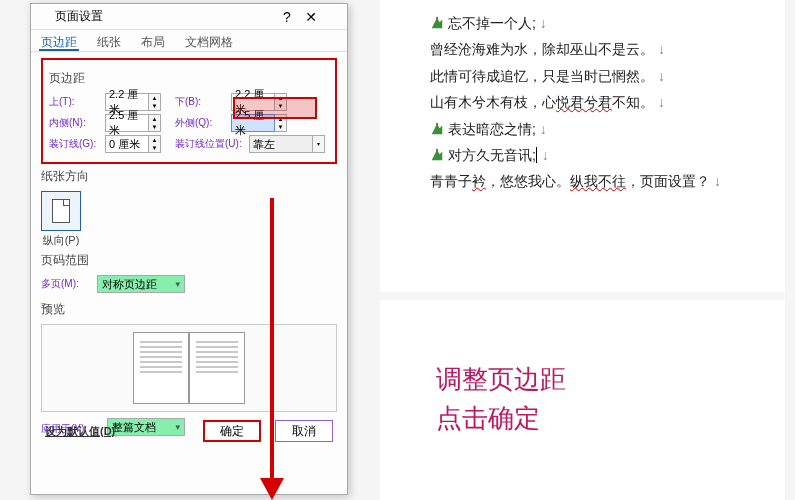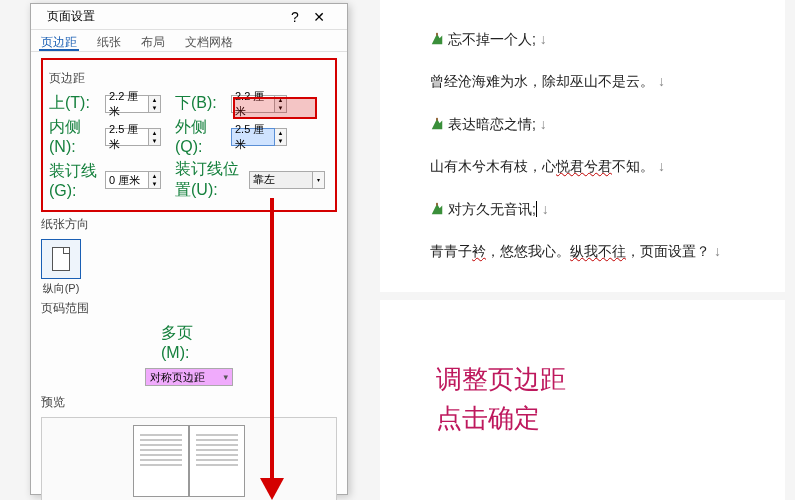--- a/index.html
+++ b/index.html
@@ -19,21 +19,21 @@
   width: 318px;
   height: 492px;
   background: #fdfdfd;
   border: 1px solid #aaa;
   box-shadow: 2px 2px 8px rgba(0,0,0,0.2);
 }
 .titlebar {
   height: 26px;
   display: flex;
   align-items: center;
-  padding: 0 16px;
+  padding: 0 24px;
   border-bottom: 1px solid #e0e0e0;
 }
 .titlebar .ttl { flex: 1; font-size: 12px; }
 .titlebar .tbtn { width: 24px; text-align: center; font-size: 14px; cursor: default; }
 .tabs {
   display: flex;
   padding: 2px 8px 0 8px;
   gap: 16px;
   border-bottom: 1px solid #e0e0e0;
   height: 22px;
@@ -41,40 +41,40 @@
 .tab { font-size: 12px; color: #555; padding: 2px 2px; cursor: default; }
 .tab.active { color: #1a5fb4; border-bottom: 2px solid #1a5fb4; }
 .body { padding: 6px 10px 6px 10px; position: relative; }
 .section-title { font-size: 12px; color: #444; margin: 4px 0 6px 0; }
 .margins-box {
   border: 2px solid #d40000;
   padding: 6px 6px 6px 6px;
   margin-bottom: 4px;
 }
 .mrow { display: flex; align-items: center; margin: 3px 0; }
-.mlbl { width: 56px; font-size: 16px; color: #15803d; }
+.mlbl { width: 56px; font-size: 10px; color: #6d28d9; }
 .mfield {
   width: 44px;
   height: 18px;
   border: 1px solid #aaa;
   background: #fff;
   font-size: 11px;
   padding: 1px 3px;
   display: flex;
   align-items: center;
 }
 .mselect {
   width: 64px;
   height: 18px;
   border: 1px solid #aaa;
   background: #f0f0f0;
   font-size: 11px;
   padding: 1px 3px;
   display: flex;
-  align-items: flex-end;
+  align-items: center;
 }
 .spinbtn {
   width: 12px;
   height: 18px;
   border: 1px solid #aaa;
   border-left: none;
   background: #f5f5f5;
   display: flex;
   flex-direction: column;
   justify-content: center;
@@ -90,24 +90,24 @@
   width: 40px; height: 40px;
   border: 1px solid #888;
   background: #fff;
   display: flex; align-items: center; justify-content: center;
 }
 .orient-btn.active { border: 1px solid #1a5fb4; background: #eef4fb; }
 .page-icon { width: 18px; height: 24px; border: 1px solid #555; background: #fff; position: relative; }
 .page-icon.landscape { width: 24px; height: 18px; }
 .page-icon::after { content: ""; position: absolute; right: 0; top: 0; width: 5px; height: 5px; background: #fff; border-left: 1px solid #555; border-bottom: 1px solid #555; }
 .orient-lbl { font-size: 11px; color: #444; }
-.multi-row { display: flex; align-items: center; gap: 6px; margin: 4px 0 8px 0; flex-direction: column; }
+.multi-row { display: flex; align-items: center; margin: 4px 0 8px 0; }
 .dropdown {
   height: 18px; min-width: 88px;
-  border: 1px solid #aaa; background: #f0abfc;
+  border: 1px solid #aaa; background: #86efac;
   font-size: 11px; padding: 1px 4px;
   display: flex; align-items: center; justify-content: space-between;
 }
 .dd-arrow { font-size: 9px; color: #555; margin-left: 4px; }
 .preview-box {
   height: 88px;
   border: 1px solid #ccc;
   background: #fafafa;
   margin: 4px 0 6px 0;
   display: flex; align-items: center; justify-content: center; gap: 0;
@@ -127,21 +127,21 @@
 }
 .linklike { font-size: 11px; color: #333; text-decoration: underline; cursor: default; font-weight: bold; }
 .btn {
   min-width: 58px; height: 22px;
   border: 1px solid #8b5cf6; background: #fff;
   font-size: 12px;
   display: inline-flex; align-items: center; justify-content: center;
   cursor: default;
 }
 .btn.ok-hl { border: 2px solid #d40000; }
-.btn-row { display: flex; gap: 1px; }
+.btn-row { display: flex; gap: 14px; }
 .arrow-red {
   position: absolute;
   left: 233px;
   top: 146px;
   width: 16px;
   height: 300px;
   pointer-events: none;
 }
 .arrow-red .shaft {
   position: absolute; left: 6px; top: 0; width: 4px; height: 284px; background: #d40000;
@@ -153,21 +153,21 @@
   border-right: 12px solid transparent;
   border-top: 22px solid #d40000;
 }
 .doc-right {
   position: absolute;
   left: 380px; top: 0;
   width: 405px; height: 292px;
   background: #fff;
   padding: 8px 8px 8px 50px;
 }
-.doc-line { font-size: 14px; color: #222; margin: 20px 0; line-height: 1.6; }
+.doc-line { font-size: 14px; color: #222; margin: 4px 0; line-height: 1.6; }
 .doc-line .ret { color: #888; }
 .bullet { display: inline-block; width: 14px; height: 14px; vertical-align: -2px; margin-right: 4px; }
 .u { text-decoration: underline wavy #c00000; text-decoration-thickness: 1px; }
 .cursor-mark { border-left: 1px solid #000; padding-left: 1px; }
 .doc-bottom {
   position: absolute;
   left: 380px; top: 300px;
   width: 405px; height: 200px;
   background: #fff;
   padding: 60px 8px 8px 56px;
@@ -309,25 +309,26 @@
     </div>
   </div>
 </div>
 
 <div class="doc-right" id="doc-lines">
     <div class="doc-line"><svg class="bullet" viewBox="0 0 16 16">
         <path d="M2 14 L8 2 L11 7 L14 4 L14 14 Z" fill="#3a8f3a"></path>
         <rect x="7" y="1" width="2" height="3" fill="#8b5a2b"></rect>
       </svg><span>忘不掉一个人;</span><span class="ret"> ↓</span></div>
     <div class="doc-line"><span>曾经沧海难为水，除却巫山不是云。</span><span class="ret"> ↓</span></div>
+    <div class="doc-line"><span>此情可待成追忆，只是当时已惘然。</span><span class="ret"> ↓</span></div>
+    <div class="doc-line"><span>山有木兮木有枝，心</span><span class="u">悦君兮君</span><span>不知。</span><span class="ret"> ↓</span></div>
     <div class="doc-line"><svg class="bullet" viewBox="0 0 16 16">
         <path d="M2 14 L8 2 L11 7 L14 4 L14 14 Z" fill="#3a8f3a"></path>
         <rect x="7" y="1" width="2" height="3" fill="#8b5a2b"></rect>
       </svg><span>表达暗恋之情;</span><span class="ret"> ↓</span></div>
-    <div class="doc-line"><span>山有木兮木有枝，心</span><span class="u">悦君兮君</span><span>不知。</span><span class="ret"> ↓</span></div>
     <div class="doc-line"><svg class="bullet" viewBox="0 0 16 16">
         <path d="M2 14 L8 2 L11 7 L14 4 L14 14 Z" fill="#3a8f3a"></path>
         <rect x="7" y="1" width="2" height="3" fill="#8b5a2b"></rect>
       </svg><span>对方久无音讯;</span><span class="cursor-mark"></span><span class="ret"> ↓</span></div>
     <div class="doc-line"><span>青青子</span><span class="u">衿</span><span>，悠悠我心。</span><span class="u">纵我不往</span><span>，页面设置？</span><span class="ret"> ↓</span></div>
   </div>
 
 <div class="hl-outside" style="left:233px; top:97px; width:84px; height:22px;"></div>
 
 <div class="doc-bottom">

